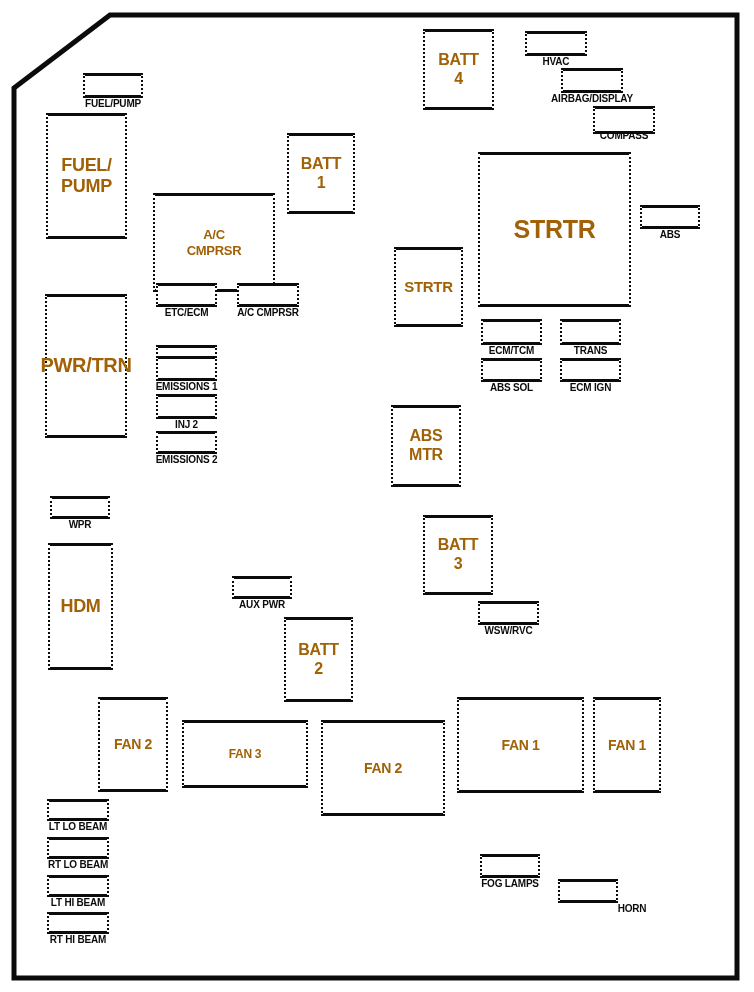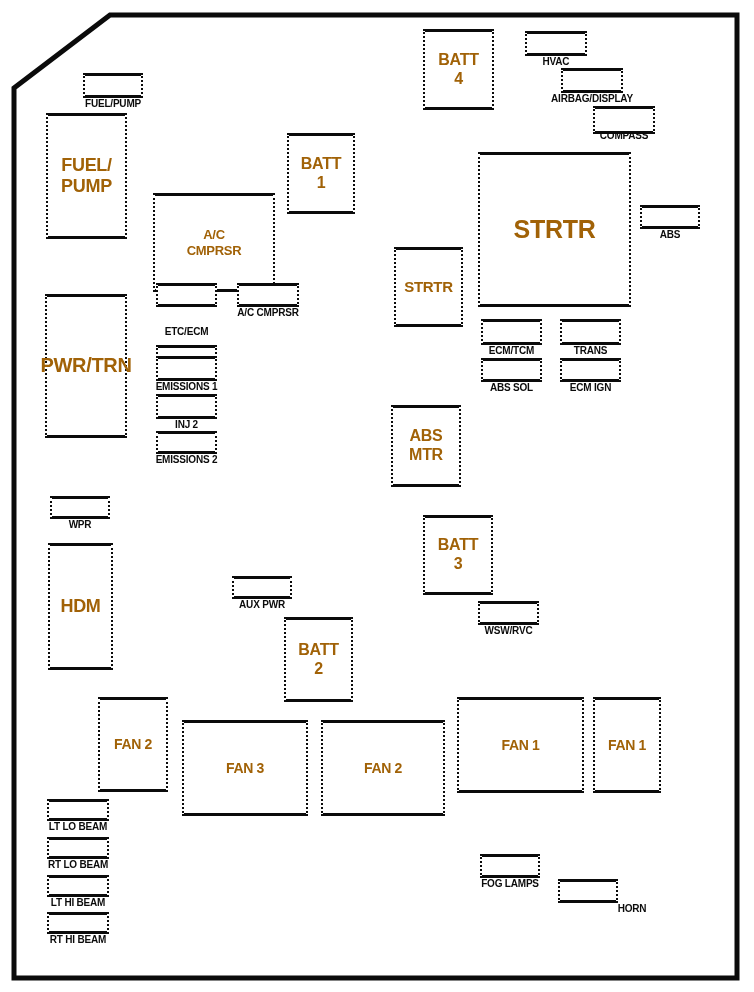--- a/index.html
+++ b/index.html
@@ -55,21 +55,21 @@
 4</div>
       <div class="block" style="left: 478px; top: 152px; width: 153px; height: 155px; font-size: 25px;">STRTR</div>
       <div class="block" style="left: 394px; top: 247px; width: 69px; height: 80px; font-size: 15px;">STRTR</div>
       <div class="block" style="left: 391px; top: 405px; width: 70px; height: 82px; font-size: 16px;">ABS
 MTR</div>
       <div class="block" style="left: 423px; top: 515px; width: 70px; height: 80px; font-size: 16px;">BATT
 3</div>
       <div class="block" style="left: 284px; top: 617px; width: 69px; height: 85px; font-size: 16px;">BATT
 2</div>
       <div class="block" style="left: 98px; top: 697px; width: 70px; height: 95px; font-size: 14px;">FAN 2</div>
-      <div class="block" style="left: 182px; top: 720px; width: 126px; height: 96px; font-size: 14px;">FAN 3</div>
+      <div class="block" style="left: 182px; top: 720px; width: 126px; height: 68px; font-size: 12px;">FAN 3</div>
       <div class="block" style="left: 321px; top: 720px; width: 124px; height: 96px; font-size: 14px;">FAN 2</div>
       <div class="block" style="left: 457px; top: 697px; width: 127px; height: 96px; font-size: 14px;">FAN 1</div>
       <div class="block" style="left: 593px; top: 697px; width: 68px; height: 96px; font-size: 14px;">FAN 1</div>
       <div class="relay" style="left: 83px; top: 73px; width: 60px; height: 25px;">
         <div class="rbox"></div>
         <div class="rlabel" style="top: 25px;">FUEL/PUMP</div>
       </div>
       <div class="relay" style="left: 525px; top: 31px; width: 62px; height: 25px;">
         <div class="rbox"></div>
         <div class="rlabel" style="top: 25px;">HVAC</div>
@@ -81,21 +81,21 @@
       <div class="relay" style="left: 561px; top: 106px; width: 62px; height: 28px; margin-left: 32px;">
         <div class="rbox"></div>
         <div class="rlabel" style="top: 24px;">COMPASS</div>
       </div>
       <div class="relay" style="left: 640px; top: 205px; width: 60px; height: 24px;">
         <div class="rbox"></div>
         <div class="rlabel" style="top: 24px;">ABS</div>
       </div>
       <div class="relay" style="left: 156px; top: 283px; width: 61px; height: 24px;">
         <div class="rbox"></div>
-        <div class="rlabel" style="top: 24px; margin-top: 19px;">ETC/ECM</div>
+        <div class="rlabel" style="top: 24px;">ETC/ECM</div>
       </div>
       <div class="relay" style="left: 237px; top: 283px; width: 62px; height: 24px;">
         <div class="rbox"></div>
         <div class="rlabel" style="top: 24px;">A/C CMPRSR</div>
       </div>
       <div class="relay" style="left: 156px; top: 320px; width: 61px; height: 24px; margin-top: 25px;">
         <div class="rbox"></div>
         <div class="rlabel" style="top: 24px;">INJ 1</div>
       </div>
       <div class="relay" style="left: 156px; top: 356px; width: 61px; height: 25px;">

